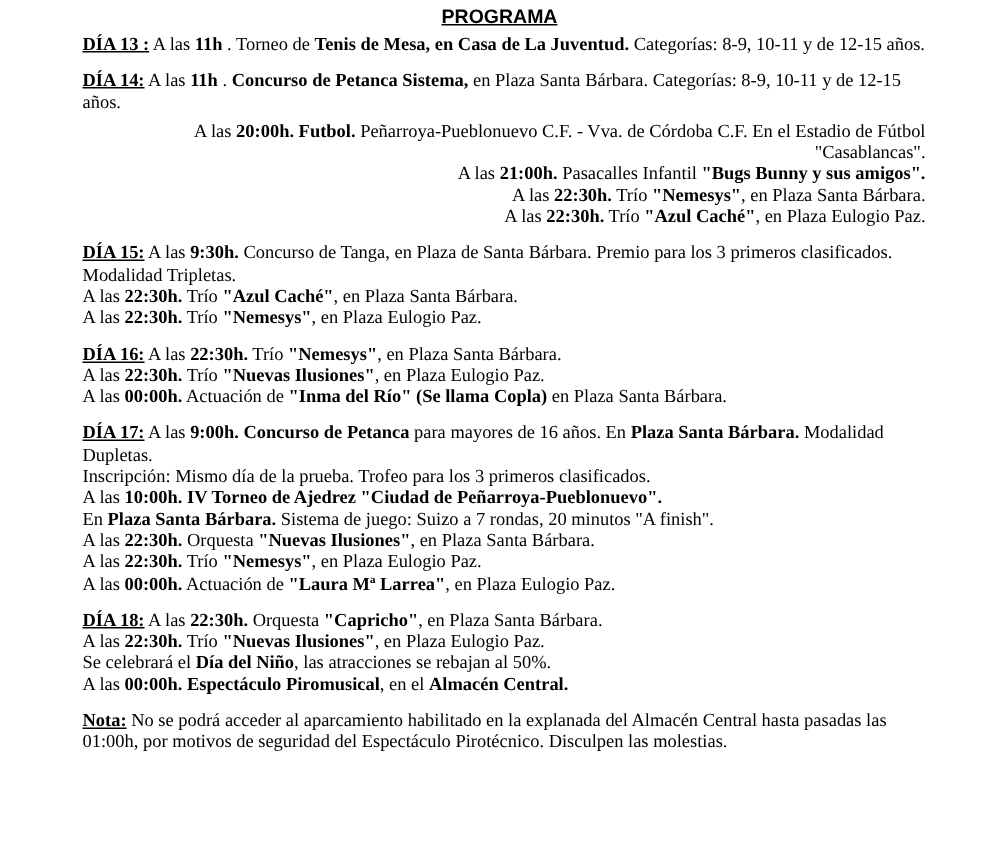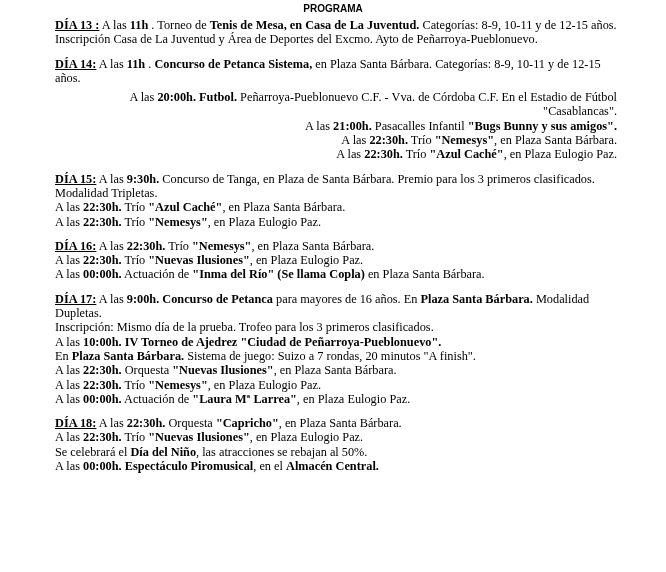--- a/index.html
+++ b/index.html
@@ -13,22 +13,23 @@
     overflow: hidden;
     font-family: "Liberation Sans", "DejaVu Sans", sans-serif;
     color: #000000;
     -webkit-font-smoothing: antialiased;
   }
   .page {
     padding-top: 3px;
   }
   .doc-title {
     text-align: center;
-    font-size: 10px;
+    font-size: 13px;
     font-weight: bold;
+    text-decoration: underline;
     margin: 0 0 4px 0;
   }
   .doc-body {
     margin: 0 49px 0 55px;
     font-size: 12.3px;
     line-height: 14.3px;
   }
   .para {
     margin: 0 0 10px 0;
     font-family: Liberation Serif, serif;
@@ -39,21 +40,22 @@
   }
   .b { font-weight: bold; }
   .u { text-decoration: underline; }
 </style>
 </head>
 <body>
 
 <div class="page">
   <h1 class="doc-title">PROGRAMA</h1>
   <div class="doc-body">
-      <p class="para"><span class="b u">DÍA 13 :</span><span> A las </span><span class="b">11h</span><span> . Torneo de </span><span class="b">Tenis de Mesa, en Casa de La Juventud.</span><span> Categorías: 8-9, 10-11 y de 12-15 años.</span><br><span>Inscripción Casa de La Juventud y Área de Deportes del Excmo. Ayto de Peñarroya-Pueblonuevo.</span></p>
+      <p class="para"><span class="b u">DÍA 13 :</span><span> A las </span><span class="b">11h</span><span> . Torneo de </span><span class="b">Tenis de Mesa, en Casa de La Juventud.</span><span> Categorías: 8-9, 10-11 y de 12-15 años.</span><br></p>
       <p class="para"><span class="b u">DÍA 14:</span><span> A las </span><span class="b">11h</span><span> . </span><span class="b">Concurso de Petanca Sistema,</span><span> en Plaza Santa Bárbara. Categorías: 8-9, 10-11 y de 12-15 años.</span><br></p>
       <p class="para gap-small"><span>A las </span><span class="b">20:00h. Futbol.</span><span> Peñarroya-Pueblonuevo C.F. - Vva. de Córdoba C.F. En el Estadio de Fútbol "Casablancas".</span><br><span>A las </span><span class="b">21:00h.</span><span> Pasacalles Infantil </span><span class="b">"Bugs Bunny y sus amigos".</span><br><span>A las </span><span class="b">22:30h.</span><span> Trío </span><span class="b">"Nemesys"</span><span>, en Plaza Santa Bárbara.</span><br><span>A las </span><span class="b">22:30h.</span><span> Trío </span><span class="b">"Azul Caché"</span><span>, en Plaza Eulogio Paz.</span></p>
       <p class="para"><span class="b u">DÍA 15:</span><span> A las </span><span class="b">9:30h.</span><span> Concurso de Tanga, en Plaza de Santa Bárbara. Premio para los 3 primeros clasificados. Modalidad Tripletas.</span><br><span>A las </span><span class="b">22:30h.</span><span> Trío </span><span class="b">"Azul Caché"</span><span>, en Plaza Santa Bárbara.</span><br><span>A las </span><span class="b">22:30h.</span><span> Trío </span><span class="b">"Nemesys"</span><span>, en Plaza Eulogio Paz.</span></p>
       <p class="para"><span class="b u">DÍA 16:</span><span> A las </span><span class="b">22:30h.</span><span> Trío </span><span class="b">"Nemesys"</span><span>, en Plaza Santa Bárbara.</span><br><span>A las </span><span class="b">22:30h.</span><span> Trío </span><span class="b">"Nuevas Ilusiones"</span><span>, en Plaza Eulogio Paz.</span><br><span>A las </span><span class="b">00:00h.</span><span> Actuación de </span><span class="b">"Inma del Río" (Se llama Copla)</span><span> en Plaza Santa Bárbara.</span></p>
       <p class="para"><span class="b u">DÍA 17:</span><span> A las </span><span class="b">9:00h. Concurso de Petanca</span><span> para mayores de 16 años. En </span><span class="b">Plaza Santa Bárbara.</span><span> Modalidad Dupletas.</span><br><span>Inscripción: Mismo día de la prueba. Trofeo para los 3 primeros clasificados.</span><br><span>A las </span><span class="b">10:00h. IV Torneo de Ajedrez "Ciudad de Peñarroya-Pueblonuevo".</span><br><span>En </span><span class="b">Plaza Santa Bárbara.</span><span> Sistema de juego: Suizo a 7 rondas, 20 minutos "A finish".</span><br><span>A las </span><span class="b">22:30h.</span><span> Orquesta </span><span class="b">"Nuevas Ilusiones"</span><span>, en Plaza Santa Bárbara.</span><br><span>A las </span><span class="b">22:30h.</span><span> Trío </span><span class="b">"Nemesys"</span><span>, en Plaza Eulogio Paz.</span><br><span>A las </span><span class="b">00:00h.</span><span> Actuación de </span><span class="b">"Laura Mª Larrea"</span><span>, en Plaza Eulogio Paz.</span></p>
       <p class="para"><span class="b u">DÍA 18:</span><span> A las </span><span class="b">22:30h.</span><span> Orquesta </span><span class="b">"Capricho"</span><span>, en Plaza Santa Bárbara.</span><br><span>A las </span><span class="b">22:30h.</span><span> Trío </span><span class="b">"Nuevas Ilusiones"</span><span>, en Plaza Eulogio Paz.</span><br><span>Se celebrará el </span><span class="b">Día del Niño</span><span>, las atracciones se rebajan al 50%.</span><br><span>A las </span><span class="b">00:00h. Espectáculo Piromusical</span><span>, en el </span><span class="b">Almacén Central.</span></p>
+      <p class="para"><span class="b u">Nota:</span><span> No se podrá acceder al aparcamiento habilitado en la explanada del Almacén Central hasta pasadas las 01:00h, por motivos de seguridad del Espectáculo Pirotécnico. Disculpen las molestias.</span></p>
     </div>
 </div>
 
 </body></html>

